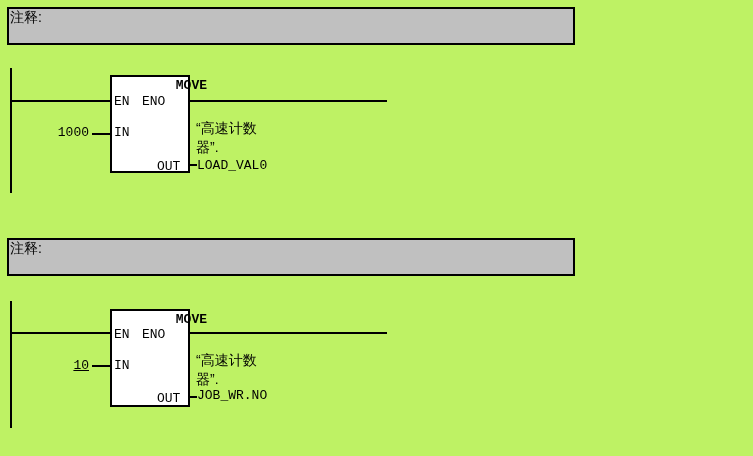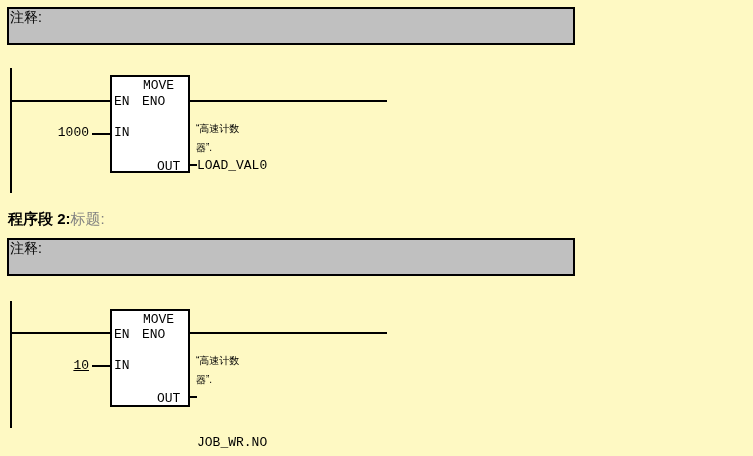--- a/index.html
+++ b/index.html
@@ -1,29 +1,29 @@
 <!DOCTYPE html>
 <html><head>
 <meta charset="utf-8">
 <style>
   html,body{margin:0;padding:0;background:#fff;}
-  #canvas{position:relative;width:753px;height:456px;background:#fef9c3;overflow:hidden;
+  #canvas{position:relative;width:753px;height:456px;background:#bef264;overflow:hidden;
           font-family:"Liberation Sans",sans-serif;}
   .comment-bar{position:absolute;left:7px;width:568px;height:38px;background:#c0c0c0;
                border:2px solid #000;box-sizing:border-box;color:#000;
                font-size:14px;line-height:16px;padding:0 0 0 1px;}
   .rail{position:absolute;width:2px;background:#000;}
   .wire{position:absolute;height:2px;background:#000;}
   .fbox{position:absolute;left:110px;width:80px;height:98px;border:2px solid #000;
         background:#fff;box-sizing:border-box;}
   .mono{position:absolute;font-family:"Liberation Mono","DejaVu Sans Mono",monospace;
         font-size:13px;line-height:13px;color:#000;white-space:pre;text-align:right;}
-  .box-title{left:110px;width:97px;text-align:center;}
+  .box-title{left:110px;width:97px;text-align:right;font-weight:bold;}
   .in-value{left:38px;width:51px;text-align:right;}
-  .cjk-operand{position:absolute;left:196px;width:86px;font-size:10px;line-height:19px;
+  .cjk-operand{position:absolute;left:196px;width:86px;font-size:14px;line-height:19px;
                color:#000;font-family:"Liberation Sans",sans-serif;}
   .net-label{position:absolute;left:8px;top:209px;font-size:15px;line-height:19px;color:#000;}
   .net-label .bold{font-weight:bold;color:#000;}
   .net-label .placeholder{font-weight:normal;color:#808080;}
 </style>
 </head>
 <body>
 
 <div id="canvas">
 
@@ -45,23 +45,20 @@
   <div class="mono" style="left:157px;top:160px;">OUT</div>
 
   <div class="mono in-value" style="top:126px;">1000</div>
   <div class="wire" style="left:92px;top:133px;width:18px;"></div>
 
   <div class="wire" style="left:189px;top:164px;width:8px;"></div>
   <div class="cjk-operand" style="top:119px;"><span>“高速计数</span><br>
        <span>器”.</span></div>
   <div class="mono" style="left:197px;top:159px;">LOAD_VAL0</div>
 
-  <div class="net-label">
-    <span class="bold">程序段 2:</span><span class="placeholder">标题:</span>
-  </div>
 
   <div class="comment-bar" style="top:238px;">
     <span>注释:</span>
   </div>
 
   <div class="rail" style="left:10px;top:301px;height:127px;"></div>
   <div class="wire" style="left:10px;top:332px;width:101px;"></div>
   <div class="wire" style="left:189px;top:332px;width:198px;"></div>
 
   <div class="fbox" style="top:309px;"></div>
@@ -70,15 +67,15 @@
   <div class="mono" style="left:142px;top:328px;">ENO</div>
   <div class="mono" style="left:114px;top:359px;">IN</div>
   <div class="mono" style="left:157px;top:392px;">OUT</div>
 
   <div class="mono in-value" style="top:359px;text-decoration:underline;">10</div>
   <div class="wire" style="left:92px;top:365px;width:18px;"></div>
 
   <div class="wire" style="left:189px;top:396px;width:8px;"></div>
   <div class="cjk-operand" style="top:351px;"><span>“高速计数</span><br>
        <span>器”.</span></div>
-  <div class="mono" style="left:197px;top:389px;margin-top:47px;">JOB_WR.NO</div>
+  <div class="mono" style="left:197px;top:389px;">JOB_WR.NO</div>
 
 </div>
 
 </body></html>

